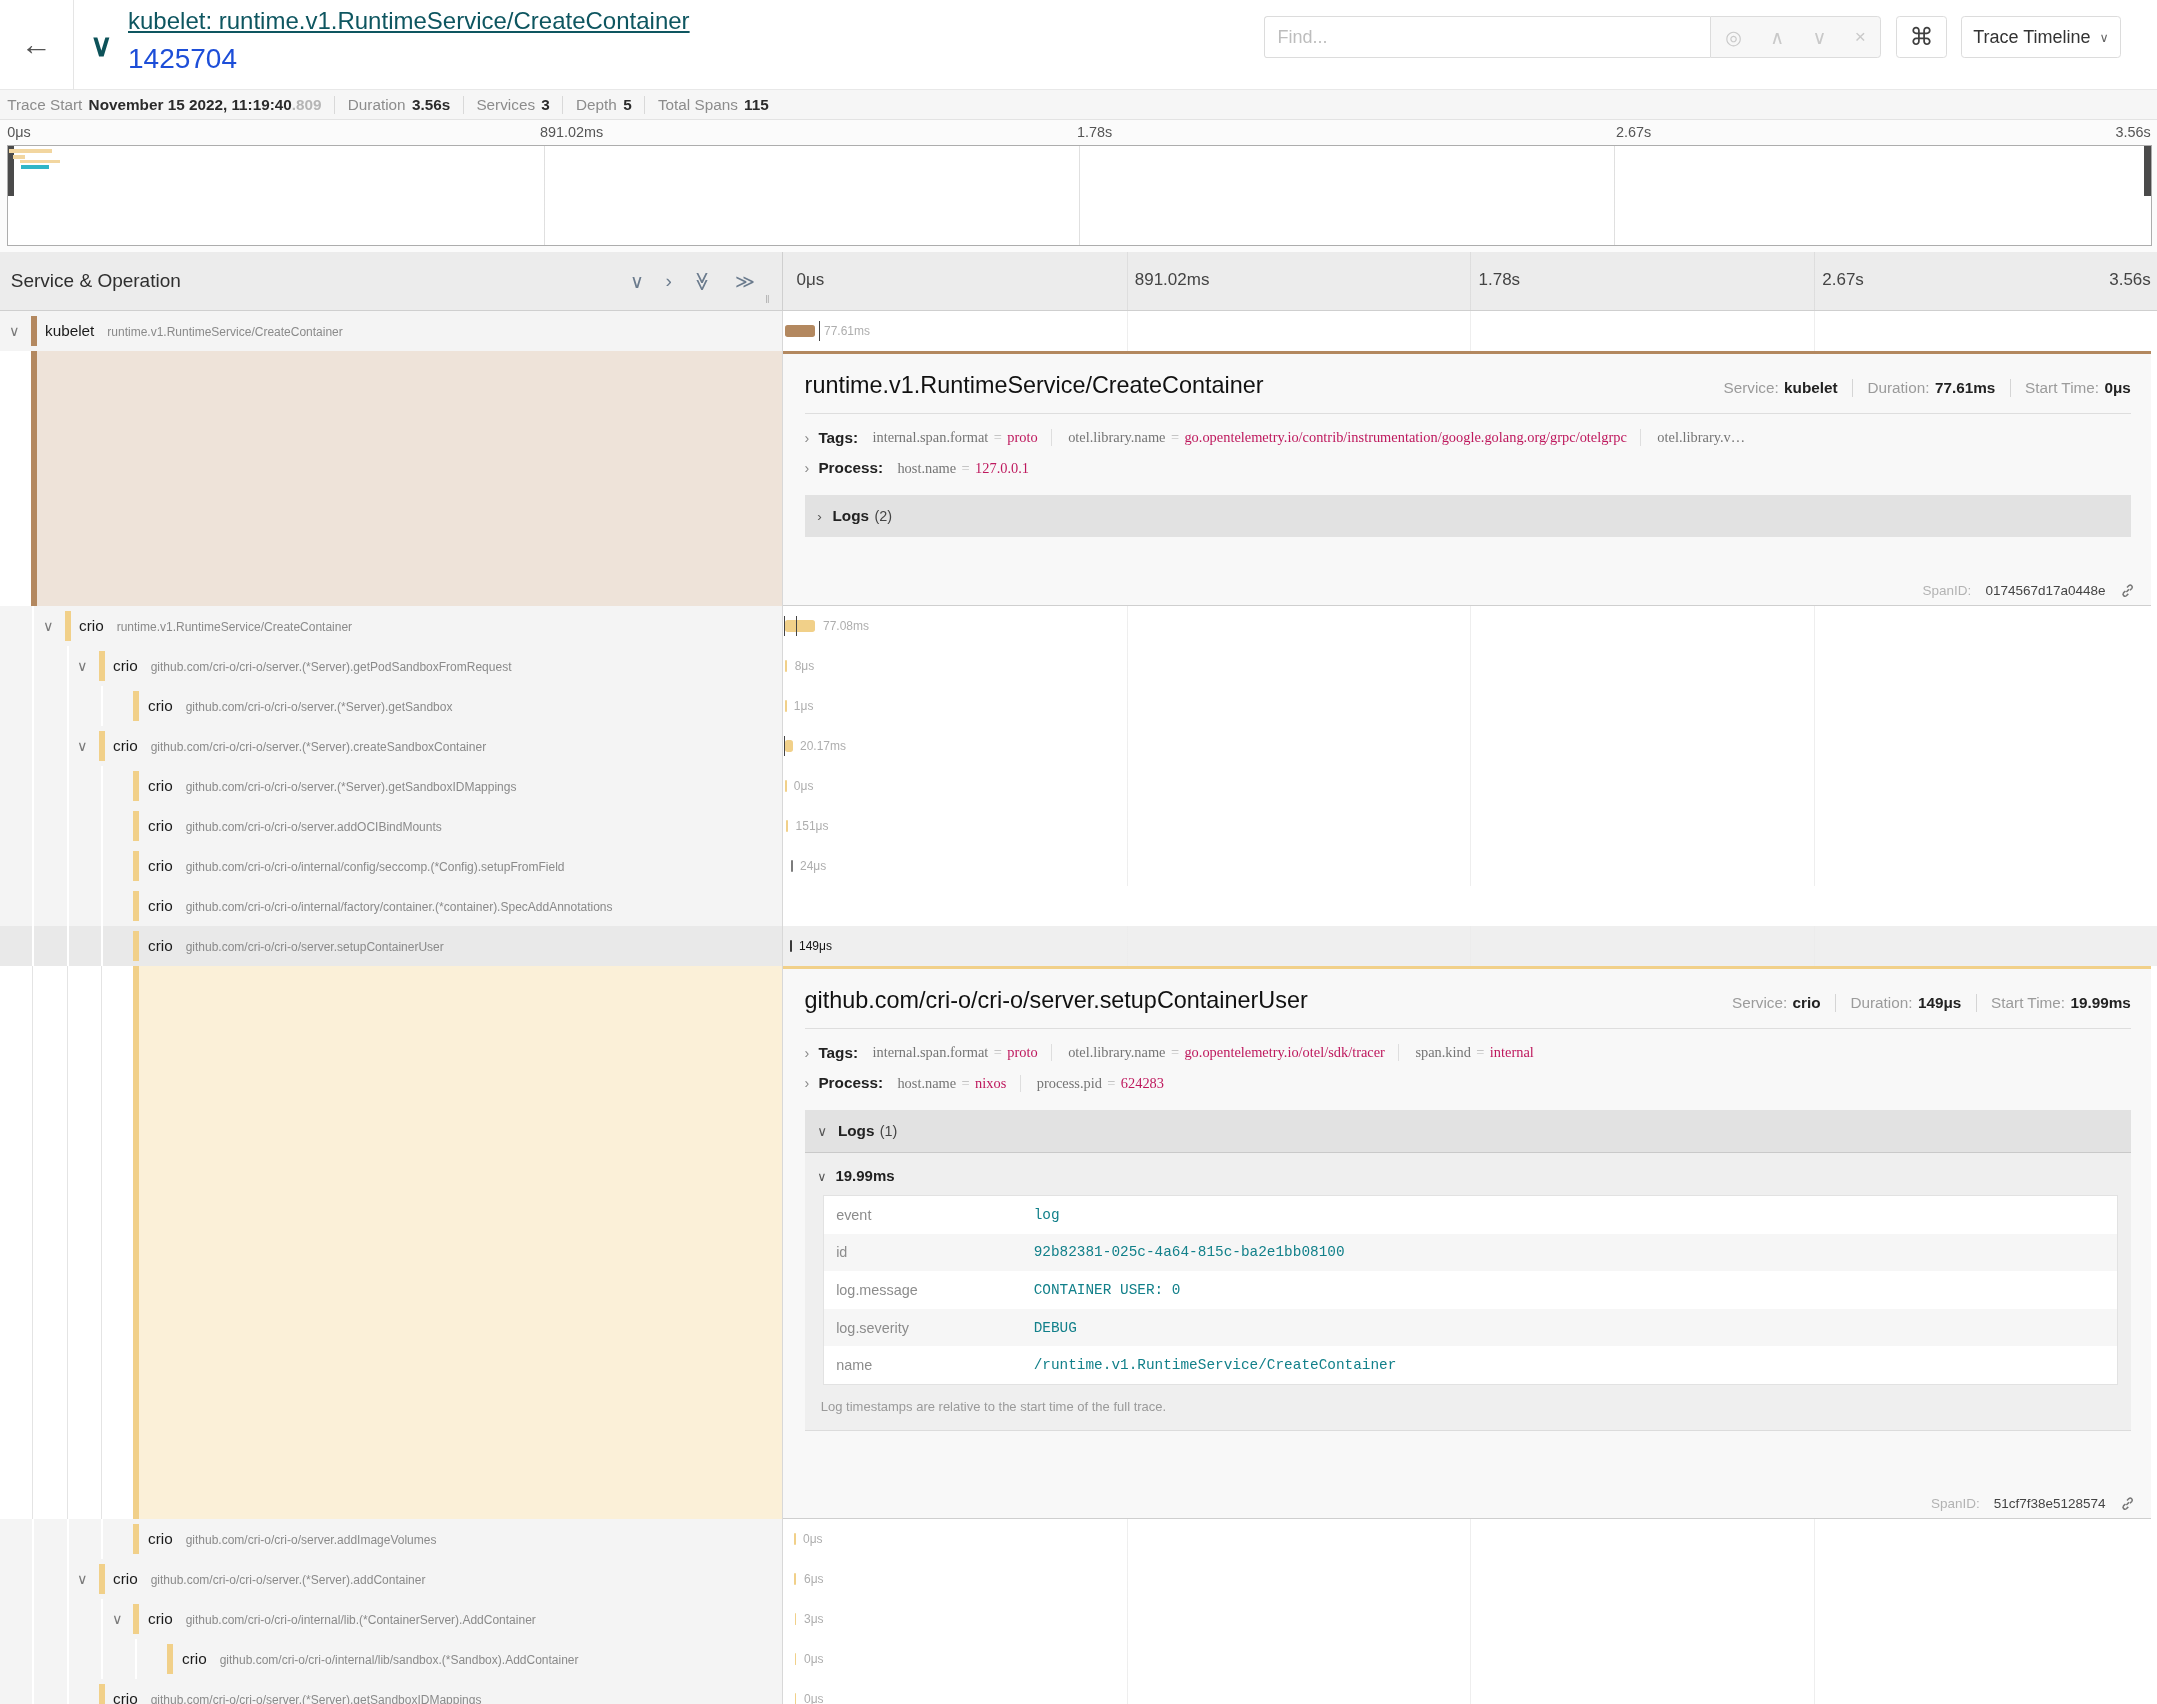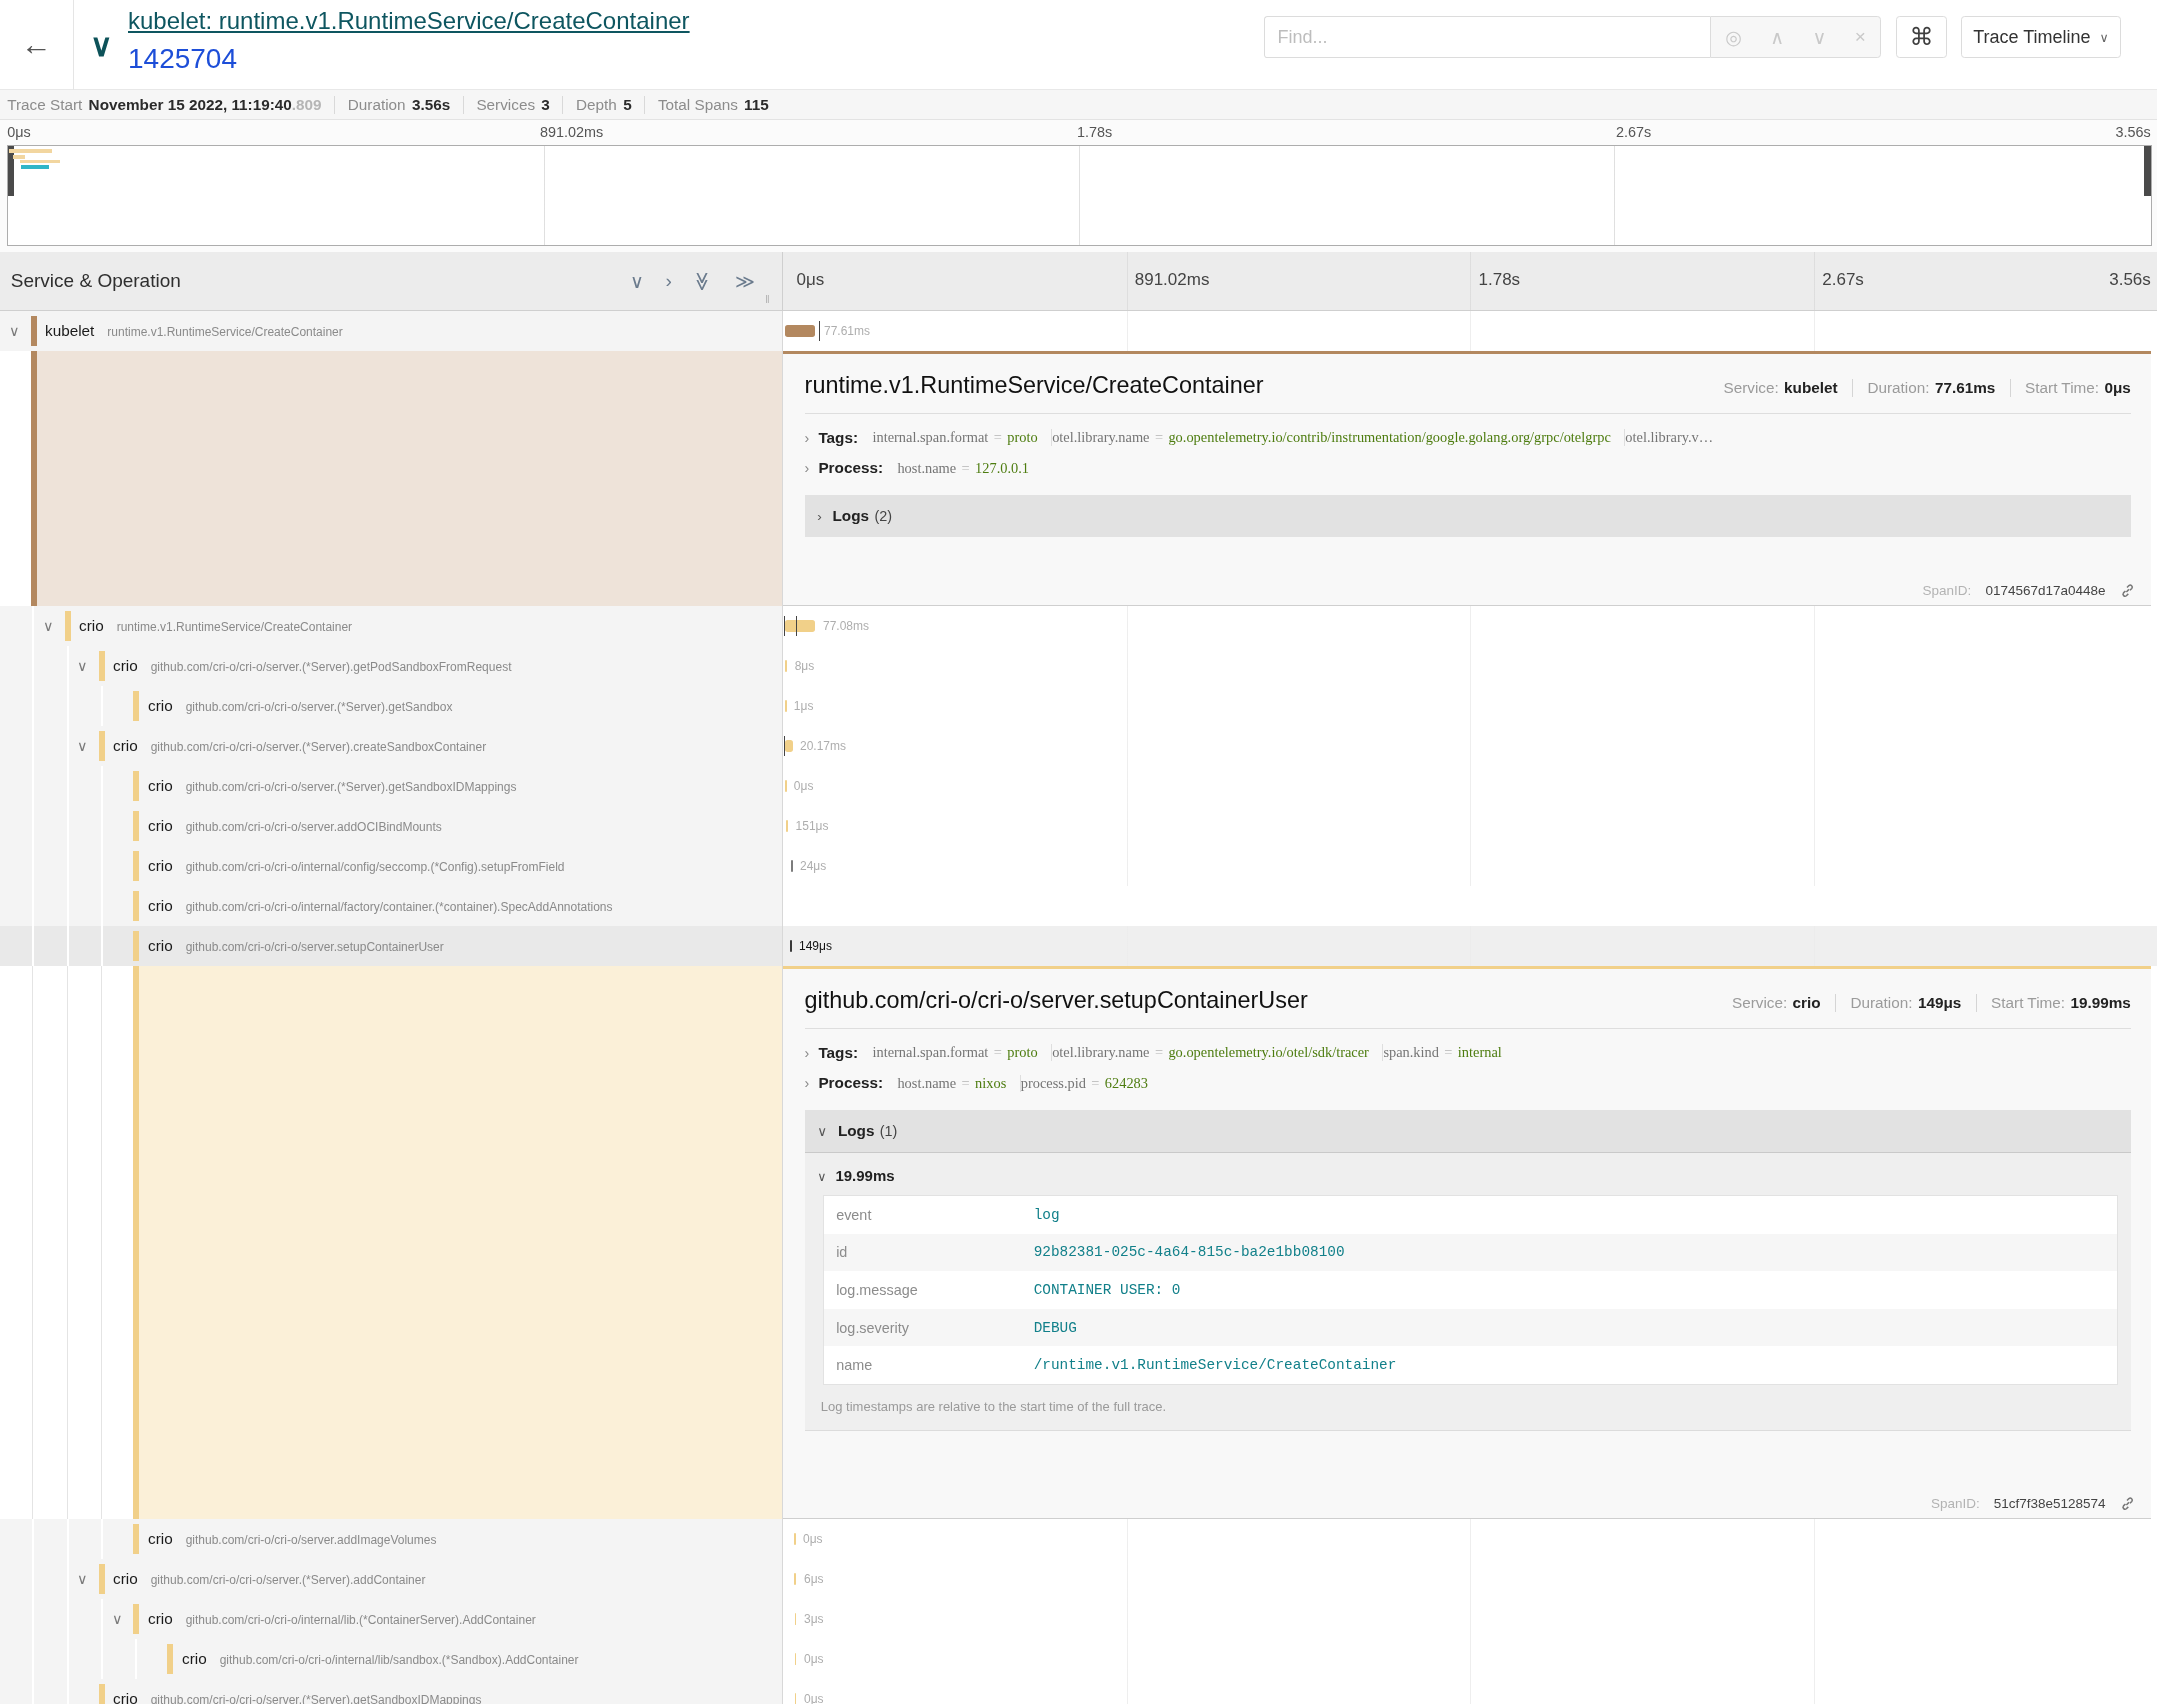--- a/index.html
+++ b/index.html
@@ -93,24 +93,24 @@
   .d-meta { display:flex; align-items:baseline; font-size:15.3px; white-space:nowrap; }
   .d-meta .m + .m { border-left:0.9px solid #d5d5d5; margin-left:14.4px; padding-left:14.4px; }
   .m-label { color:#9b9b9b; margin-right:5.4px; }
   .m-val { color:#222; font-weight:700; }
   .d-hr { border:none; border-top:0.9px solid #dedede; margin:14.4px 0 5.4px; }
   .kv-row { display:flex; align-items:center; padding:9px 0 3.6px; cursor:pointer; }
   .kv-chev { color:#888; font-size:14.4px; margin-right:9px; }
   .kv-title { font-size:15.3px; font-weight:700; color:#222; margin-right:14.4px; }
   .kv-items { display:flex; align-items:center; font-size:14.4px; white-space:nowrap; overflow:hidden;font-family:Liberation Serif, serif; }
   .kv { display:flex; align-items:center; }
-  .kv + .kv { border-left:0.9px solid #dedede; margin-left:13.5px; padding-left:0; }
+  .kv + .kv { border-left:0.9px solid #dedede; margin-left:13.5px; padding-left:16px; }
   .kv .k { color:#757575; }
   .kv .eq { color:#b5b5b5; margin:0 5.4px; }
-  .kv .v { color:#4d7c0f; }
+  .kv .v { color:#be185d; }
   .logs-bar { margin-top:14.4px; background:#e2e2e2; padding:11.7px 12.6px; display:flex; align-items:center; cursor:pointer; }
   .logs-bar .lchev { color:#555; font-size:13.5px; margin-right:10.8px; }
   .logs-title { font-size:15.3px; font-weight:700; color:#222; margin-right:5.4px; }
   .logs-count { font-size:14.4px; color:#444; }
   .logs-body { background:#efefef; border-bottom:0.9px solid #dcdcdc; padding:3.6px 10.8px 0; }
   .log-time { font-size:15px; font-weight:700; color:#222; padding:10.8px 1.8px 10.8px; cursor:pointer; }
   .log-time .lchev { font-weight:400; color:#555; font-size:12.6px; margin-right:9px; }
   .log-table { width:calc(100% - 9px); margin-left:7.2px; border:0.9px solid #e2e2e2; border-collapse:collapse; background:#fff; }
   .log-table tr:nth-child(even) { background:#f6f6f6; }
   .log-table td { padding:10.8px 12.6px; font-size:14.4px; vertical-align:top; }

